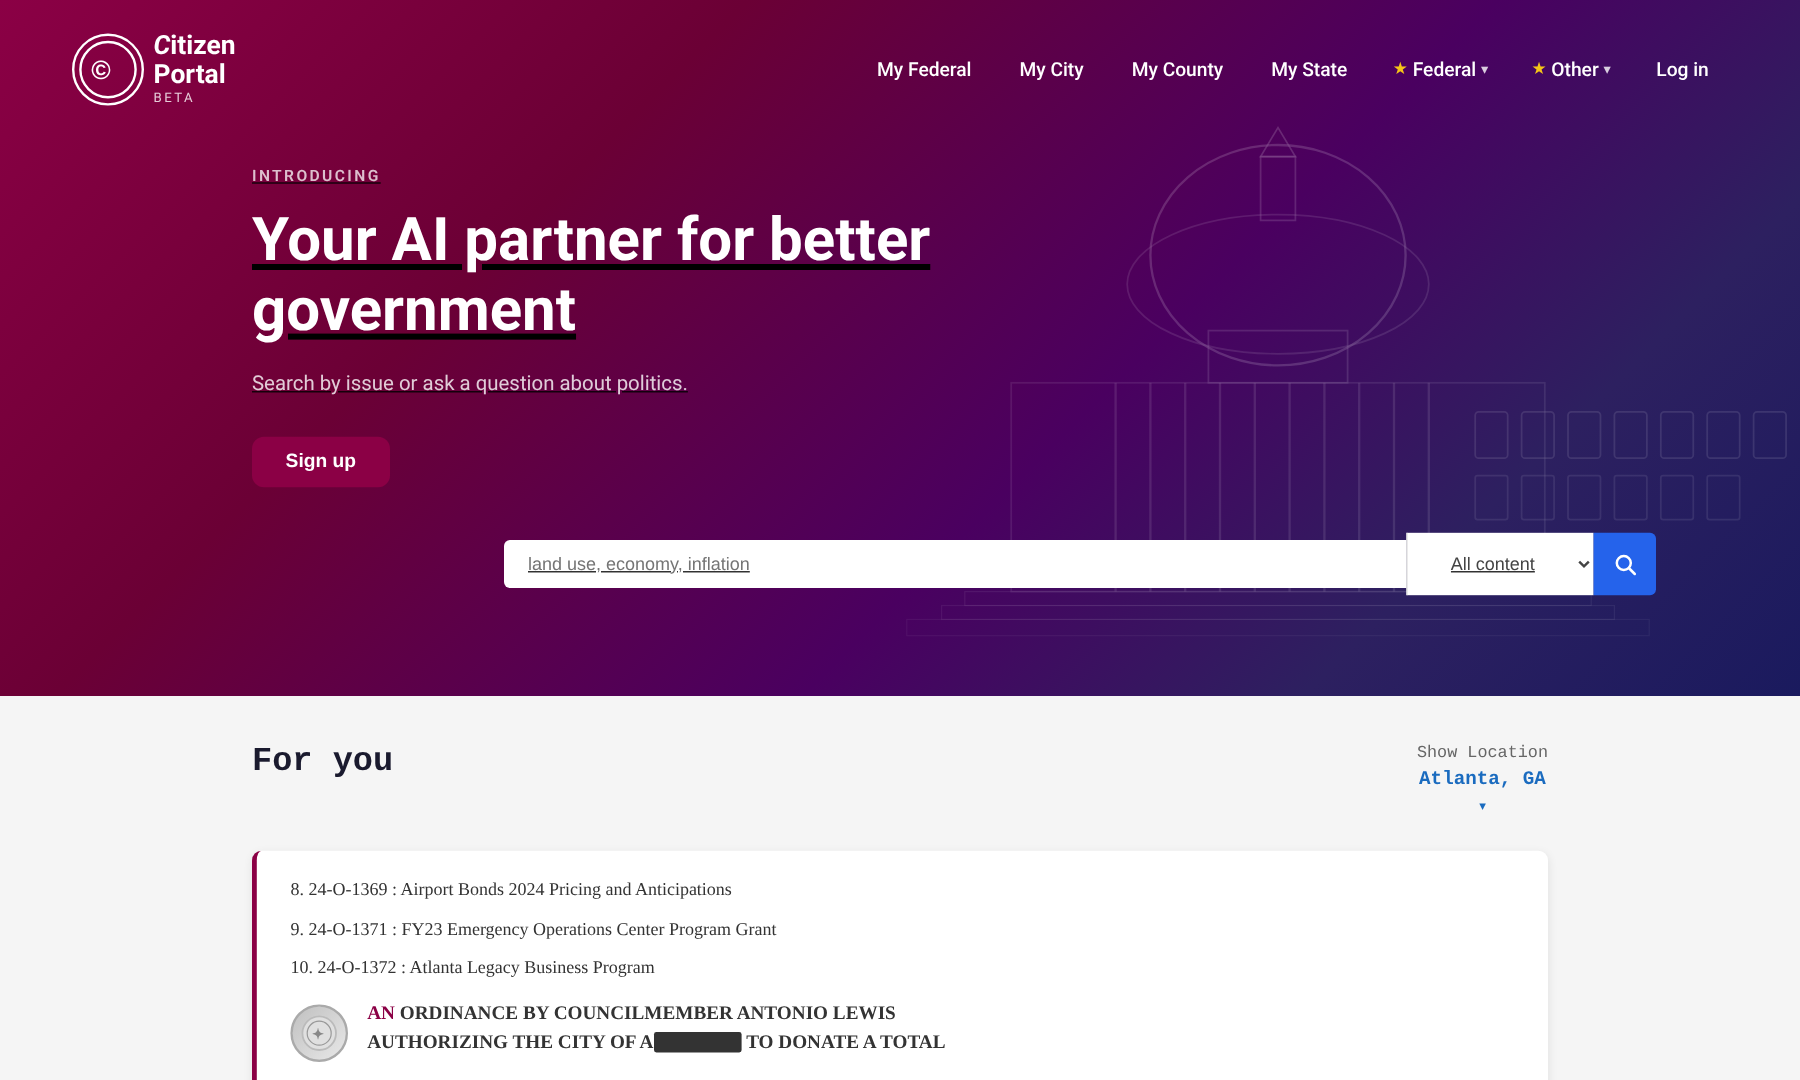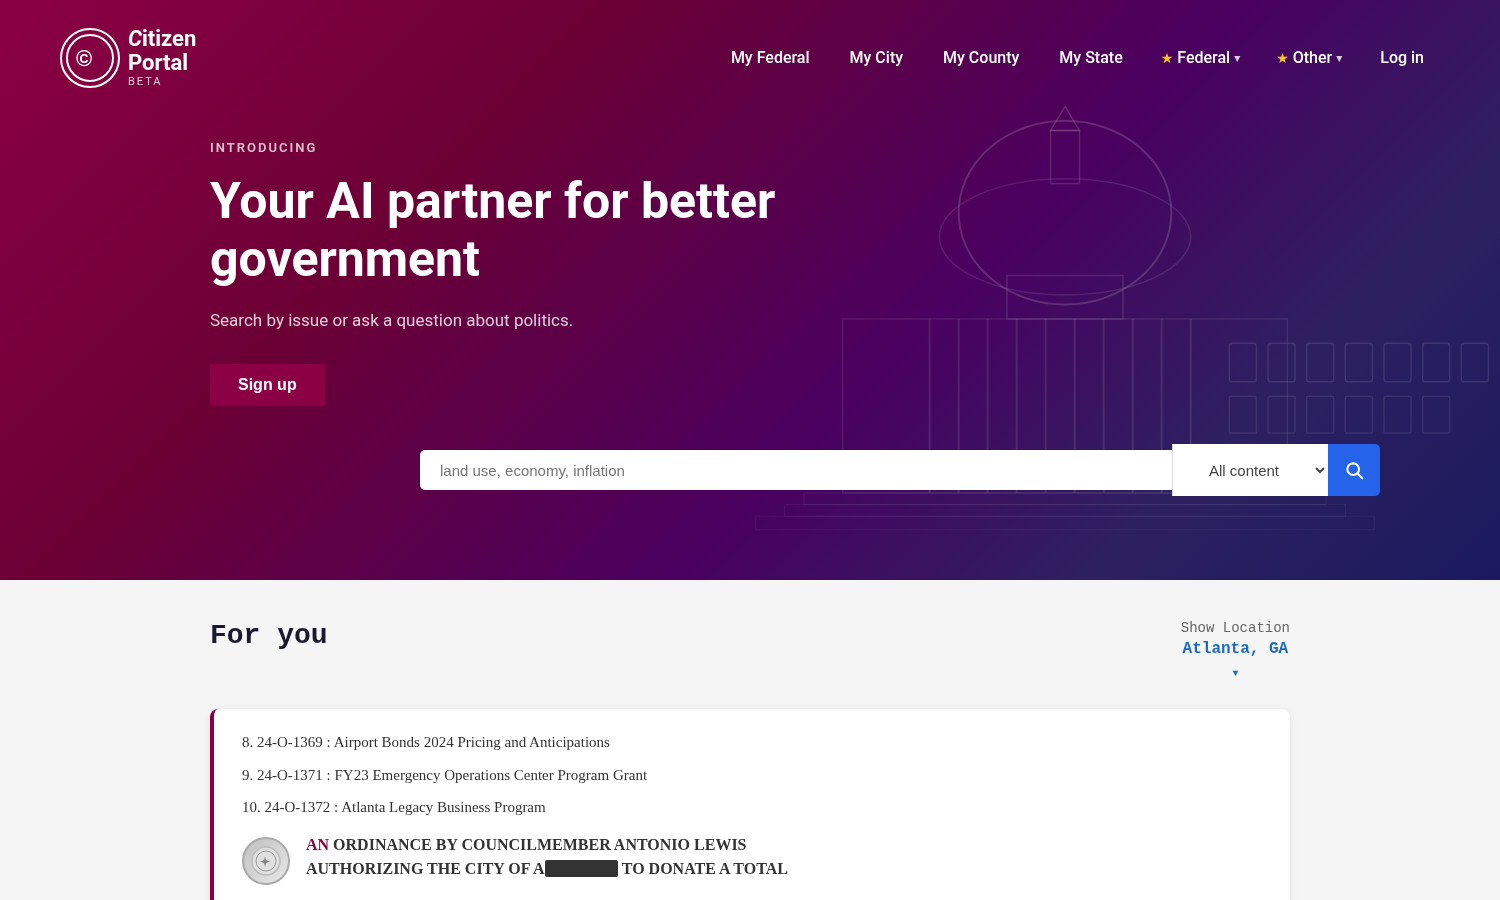--- a/index.html
+++ b/index.html
@@ -118,20 +118,21 @@
       top: 0; right: 0;
       width: 60%;
       height: 100%;
       opacity: 0.35;
     }
 
     .hero-content {
       position: relative;
       z-index: 5;
       padding: 140px 0 0 210px;
+      text-decoration: underline;
     }
 
     .hero-introducing {
       color: rgba(255,255,255,0.75);
       font-size: 13px;
       font-weight: 600;
       letter-spacing: 2px;
       text-transform: uppercase;
       margin-bottom: 18px;
     }
@@ -151,21 +152,21 @@
       margin-bottom: 34px;
     }
 
     .signup-btn {
       background: #8b0045;
       color: white;
       border: none;
       padding: 12px 28px;
       font-size: 16px;
       font-weight: 600;
-      border-radius: 0;
+      border-radius: 10px;
       cursor: pointer;
       display: inline-block;
     }
 
     
     .search-container {
       position: relative;
       z-index: 5;
       margin: 38px 0 0 210px;
       display: flex;

